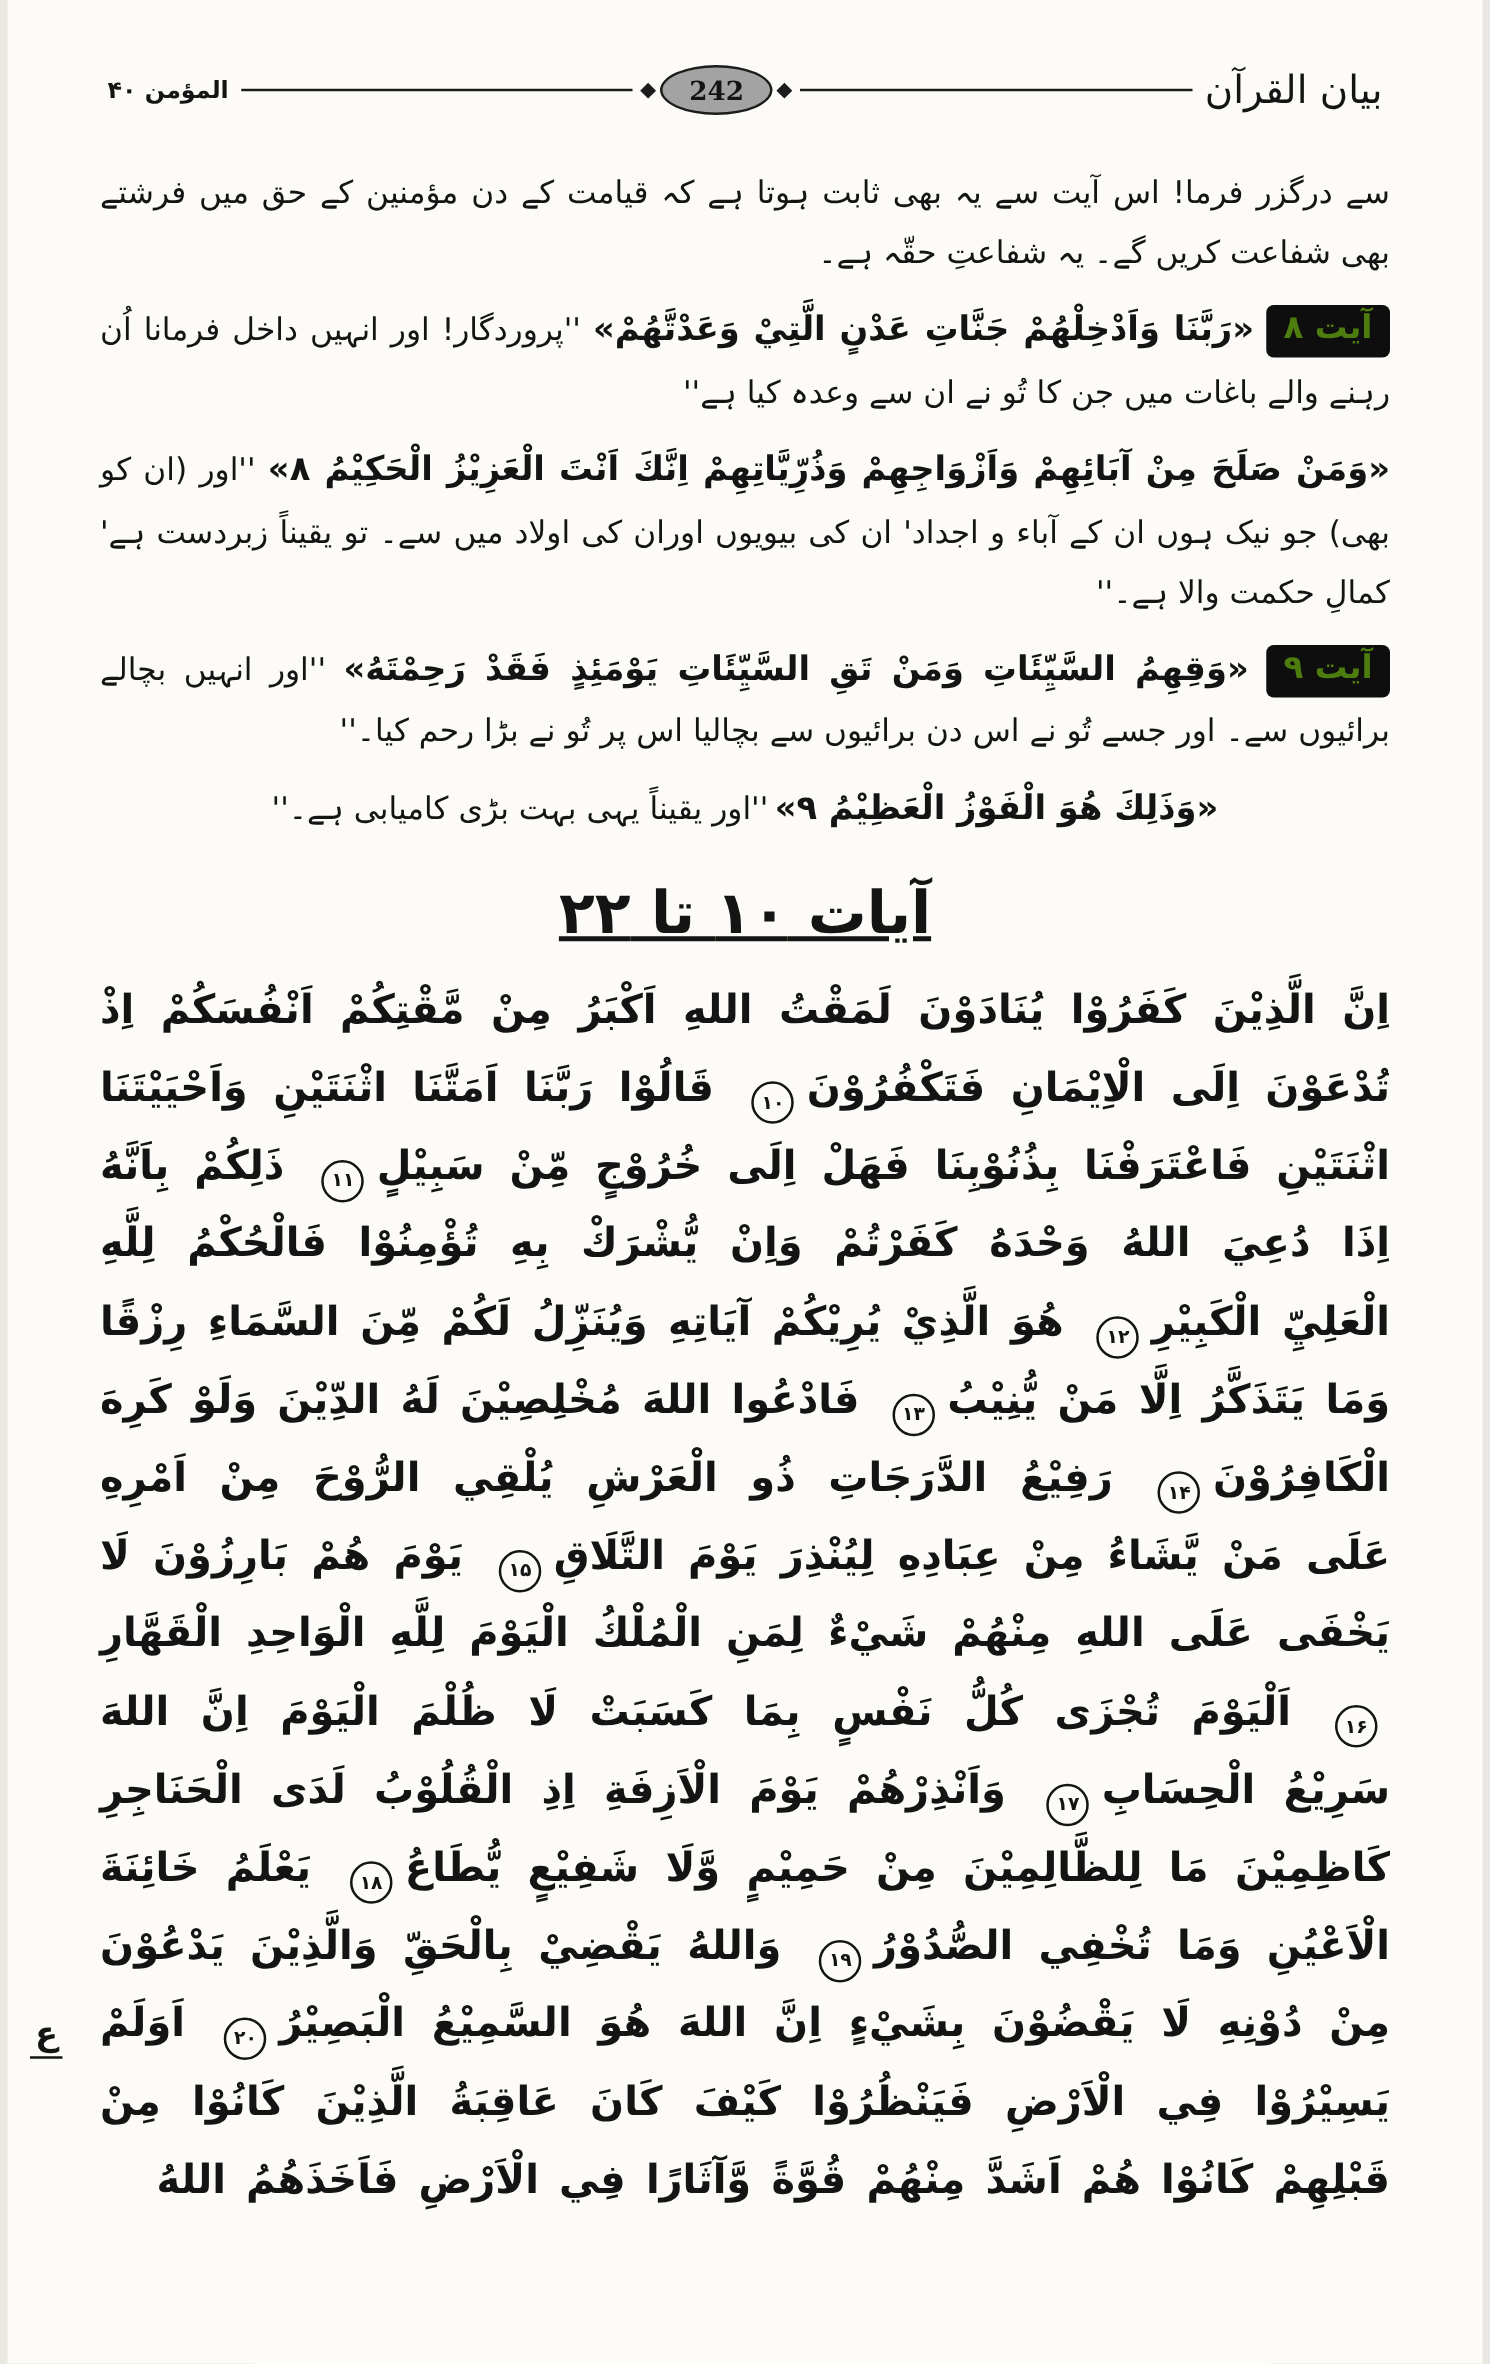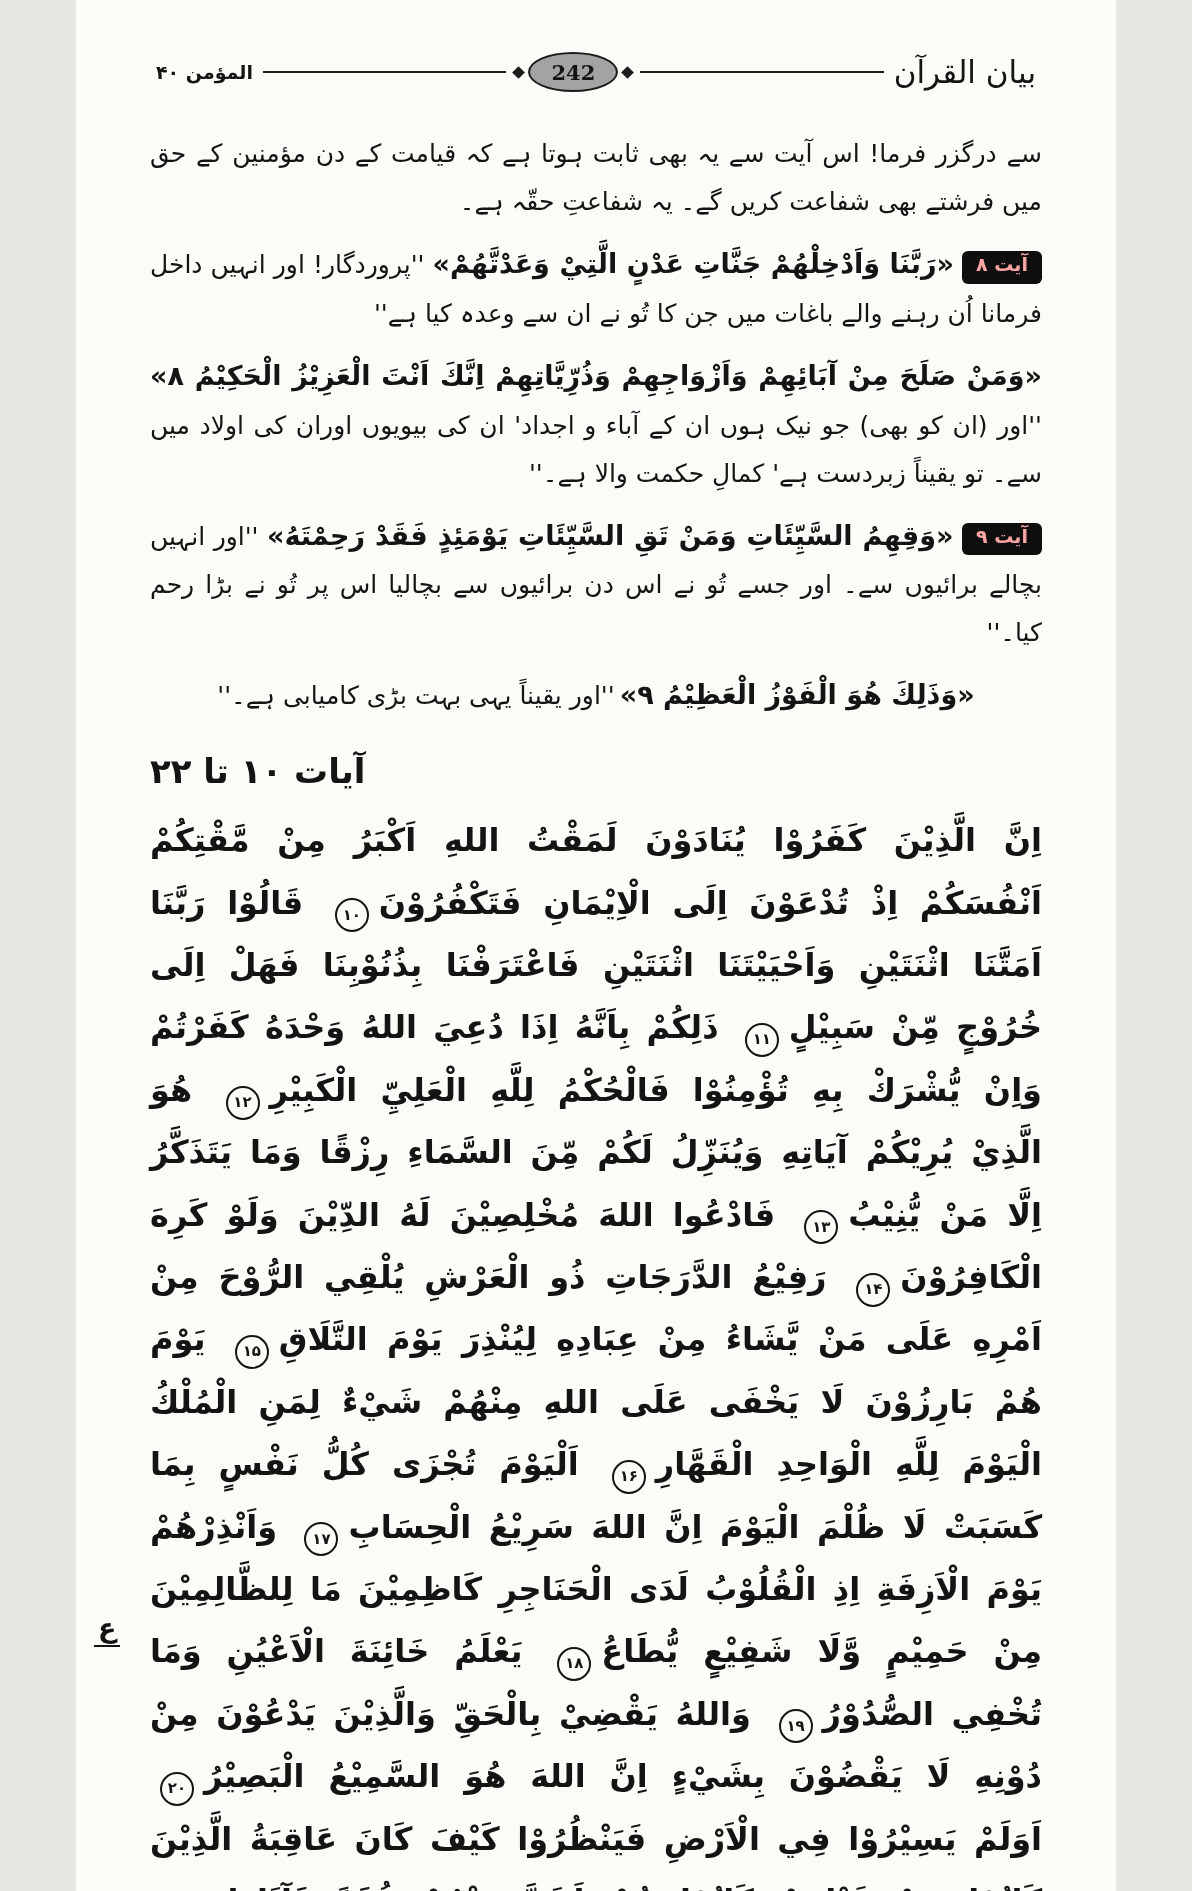--- a/index.html
+++ b/index.html
@@ -1,18 +1,18 @@
 <!DOCTYPE html>
 <html lang="ur" dir="rtl"><head>
 <meta charset="utf-8">
 <style>
   html,body{margin:0;padding:0;background:#e9e7e1;}
   .page{
     position:relative;
-    width:1040px;height:1891px;
+    width:1180px;height:1891px;
     margin:0 auto;
     background:#fcfbf7;
     color:#141414;
     font-family:"DejaVu Sans", sans-serif;
     direction:rtl;
     box-sizing:border-box;
     padding:46px 74px 0 74px;
     overflow:hidden;
   }
   
@@ -43,33 +43,34 @@
   .cartouche::after{right:-16px;}
   
   .content{padding-top:32px;}
   p{margin:0 0 12px 0;}
   .just{text-align:justify;}
   .center{text-align:center;}
   .urdu{font-size:25px;line-height:1.92;}
   .arabic{font-size:27px;font-weight:bold;line-height:1.92;}
   .ayat-badge{
     display:inline-block;
-    background:#0e0e0e;color:#fca5a5;
+    background:#0e0e0e;color:#4d7c0f;
     border-radius:6px;
     padding:1px 14px 6px 14px;
     margin-left:0;
-    font-size:19px;font-weight:bold;
+    font-size:26px;font-weight:bold;
     line-height:1.35;
     vertical-align:2px;
   }
   .section-heading{
-    text-align:left;
-    font-size:34px;font-weight:bold;
+    text-align:center;
+    font-size:47px;font-weight:bold;
     margin:30px 0 18px 0;
     letter-spacing:1px;
+    text-decoration:underline;
   }
   .quran{
     font-size:32px;font-weight:bold;
     line-height:1.95;
     word-spacing:5px;
     text-align:justify;
     margin-top:6px;
   }
   .vnum{
     display:inline-flex;align-items:center;justify-content:center;

